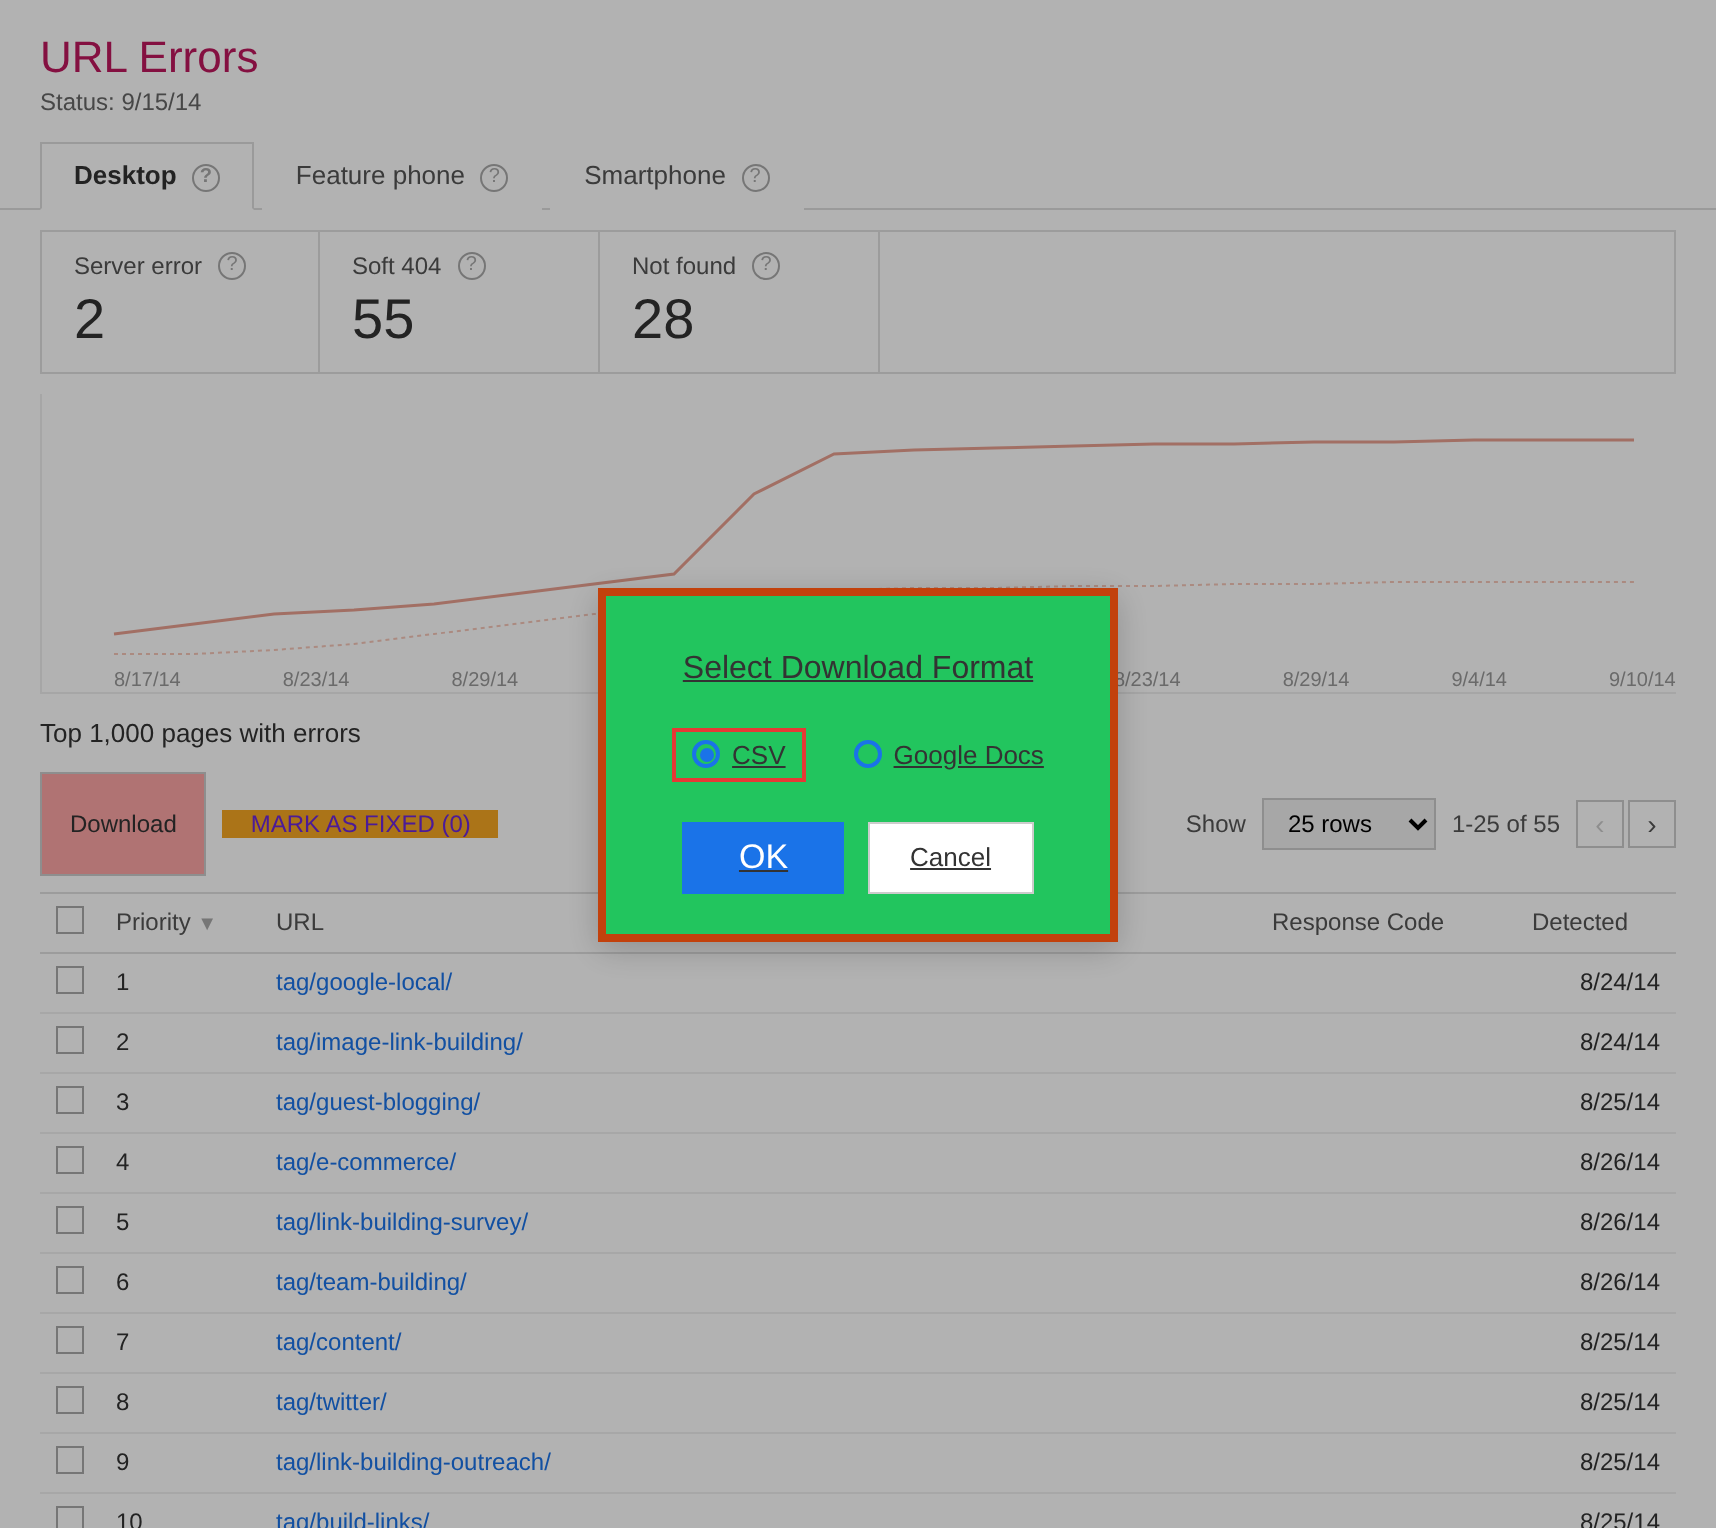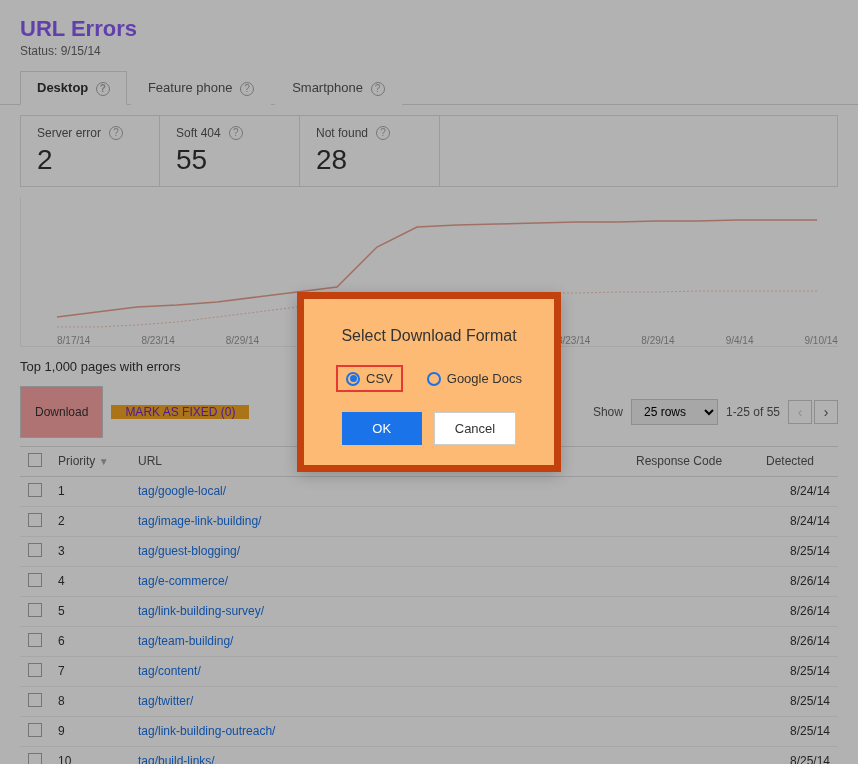--- a/index.html
+++ b/index.html
@@ -1,19 +1,19 @@
 <!DOCTYPE html>
 <html><head>
   <meta charset="utf-8">
   <style>
     * { box-sizing: border-box; margin: 0; padding: 0; }
     body { font-family: Arial, sans-serif; font-size: 13px; background: #fff; color: #333; }
 
     .page-header { padding: 16px 20px 4px; }
-    .page-title { font-size: 22px; font-weight: bold; color: #8b5cf6; }
+    .page-title { font-size: 22px; font-weight: normal; color: #be185d; }
     .page-status { font-size: 12px; color: #666; margin-top: 2px; }
 
     .tabs-bar { display: flex; padding: 0 20px; border-bottom: 1px solid #ddd; margin-top: 8px; }
     .tab {
       padding: 8px 16px;
       cursor: pointer;
       font-size: 13px;
       color: #555;
       border: 1px solid transparent;
       border-bottom: none;
@@ -123,26 +123,27 @@
     .modal-overlay {
       position: fixed;
       top: 0; left: 0; right: 0; bottom: 0;
       background: rgba(0,0,0,0.3);
       display: flex;
       align-items: center;
       justify-content: center;
       z-index: 100;
     }
     .modal-box {
-      background: #fdba74;
-      border: 7px solid #c2410c;
+      background: #22c55e;
+      border: 4px solid #c2410c;
       box-shadow: 0 4px 16px rgba(0,0,0,0.2);
       padding: 28px 32px 20px;
       min-width: 260px;
       text-align: center;
+      text-decoration: underline;
     }
     .modal-title { font-size: 16px; font-weight: normal; margin-bottom: 20px; color: #333; }
     .modal-options { display: flex; align-items: center; justify-content: center; gap: 24px; margin-bottom: 20px; }
     .radio-option { display: flex; align-items: center; gap: 6px; font-size: 13px; cursor: pointer; }
     .radio-circle {
       width: 14px; height: 14px;
       border-radius: 50%;
       border: 2px solid #1a73e8;
       display: flex; align-items: center; justify-content: center;
     }
@@ -158,21 +159,21 @@
       display: inline-flex;
       align-items: center;
       gap: 6px;
     }
     .modal-buttons { display: flex; gap: 12px; justify-content: center; }
     .btn-ok {
       background: #1a73e8;
       color: #fff;
       border: none;
       padding: 8px 28px;
-      font-size: 13px;
+      font-size: 17px;
       cursor: pointer;
       min-width: 80px;
     }
     .btn-cancel {
       background: #fff;
       color: #333;
       border: 1px solid #ccc;
       padding: 8px 20px;
       font-size: 13px;
       cursor: pointer;

